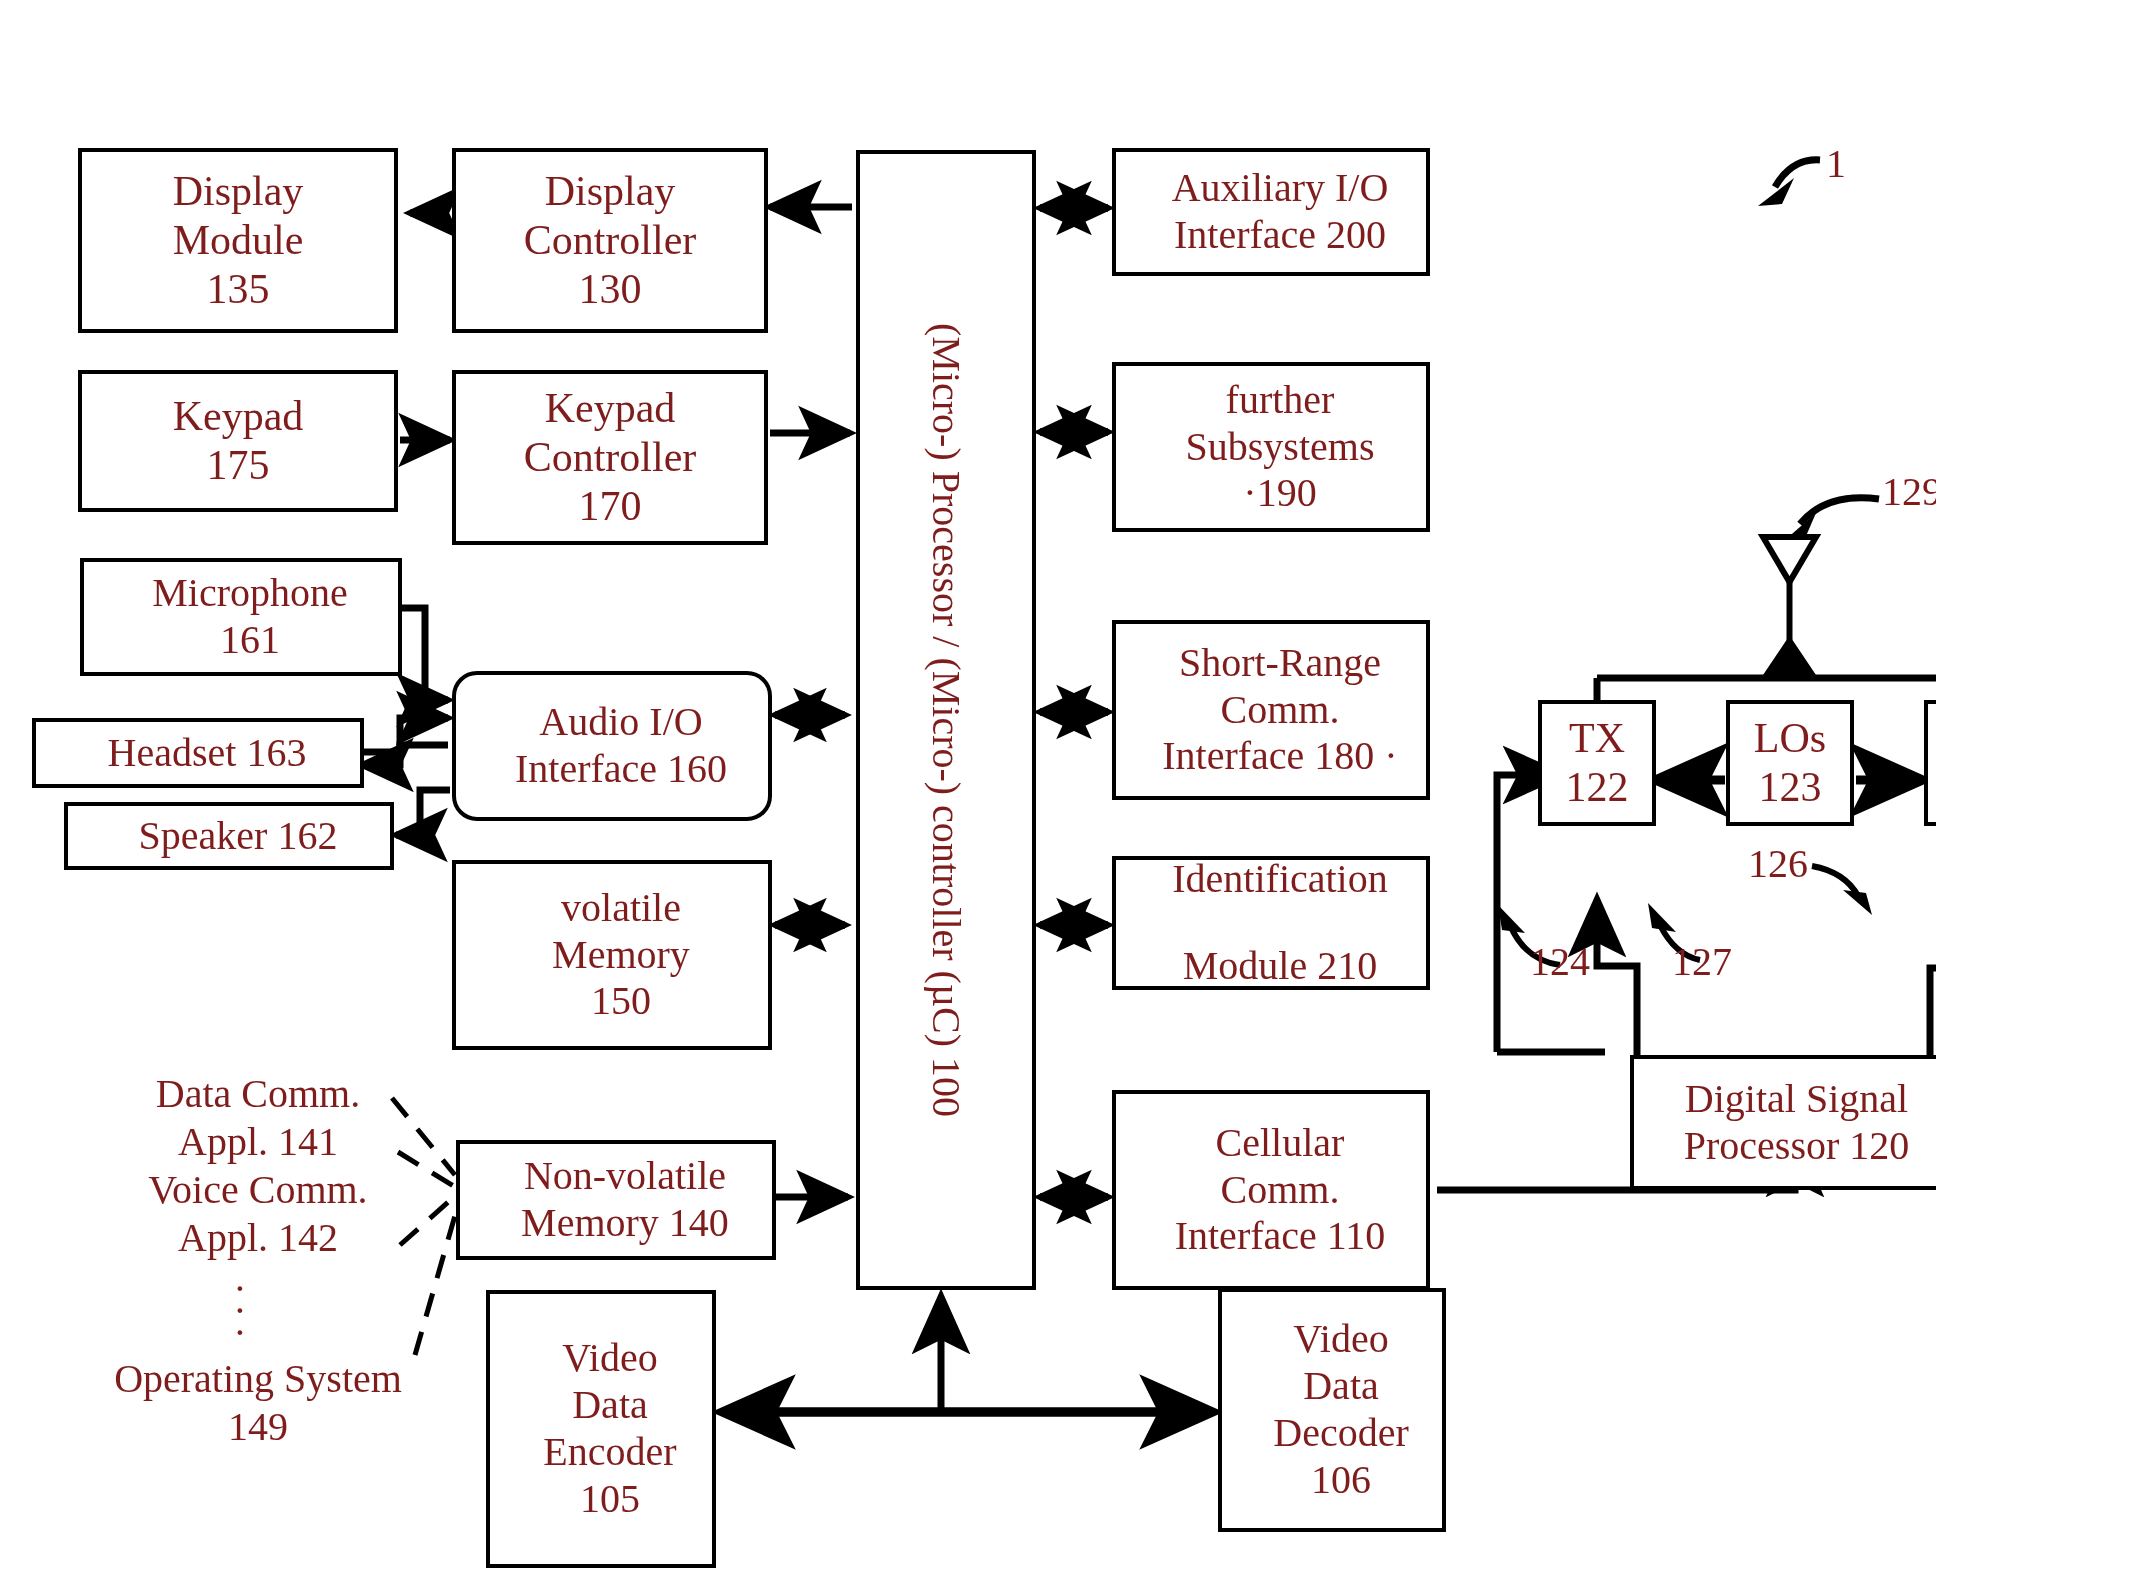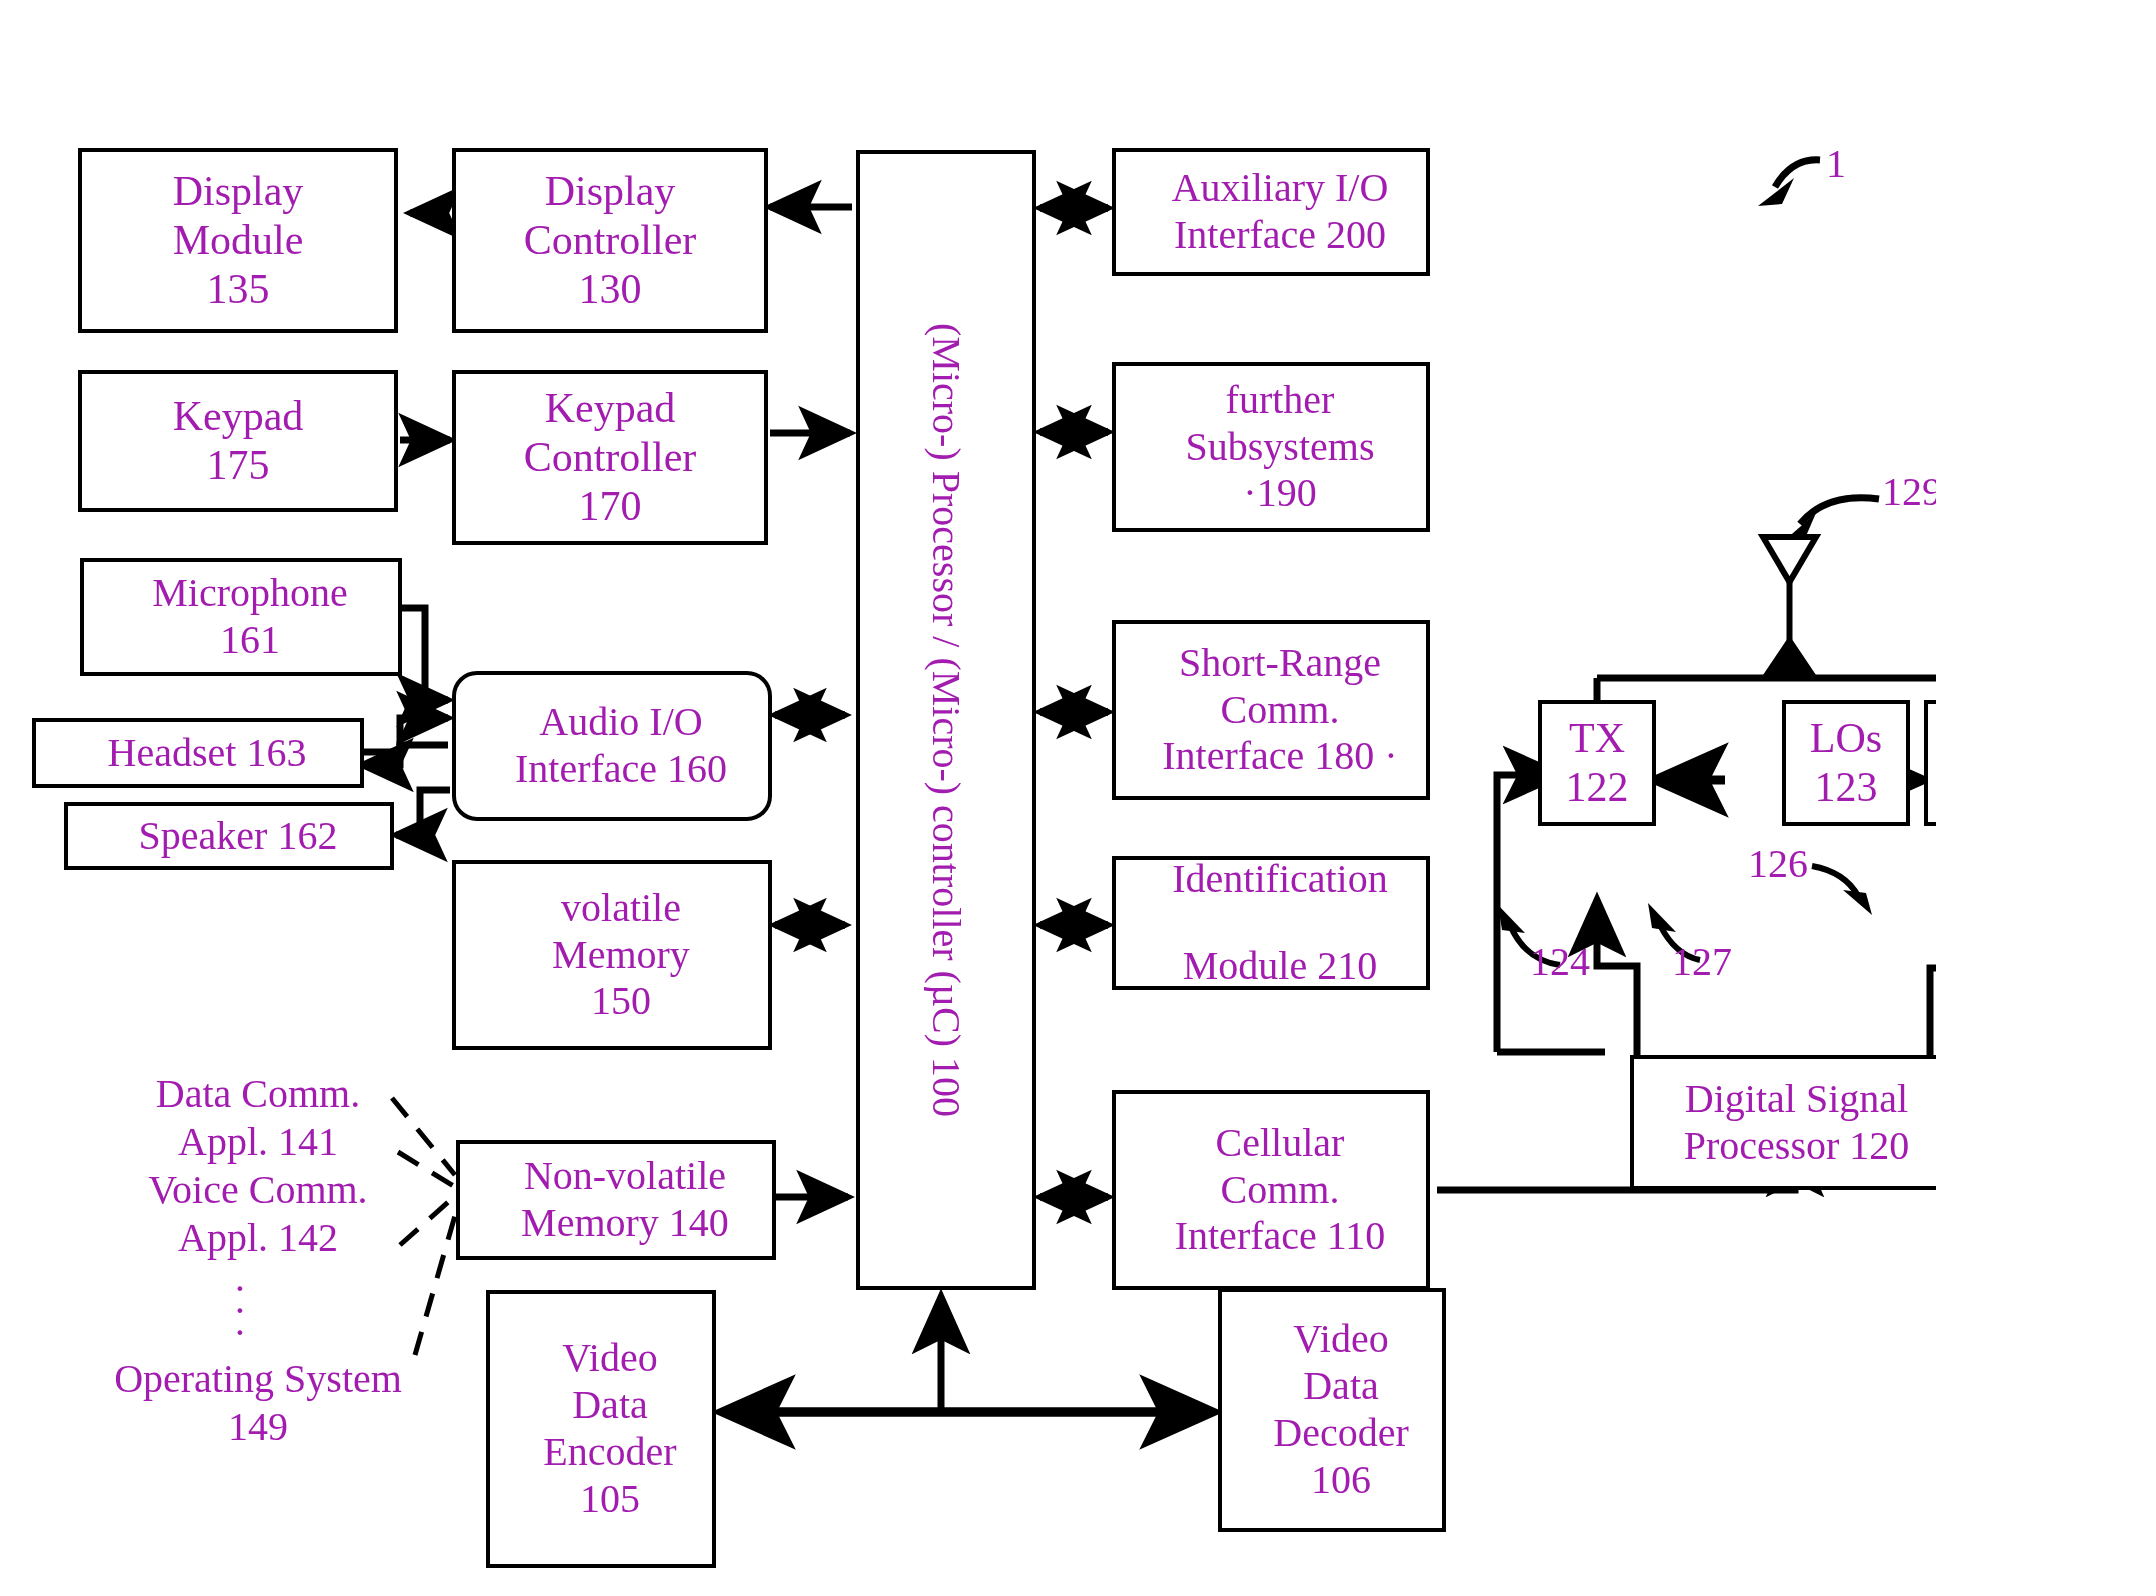--- a/index.html
+++ b/index.html
@@ -8,21 +8,21 @@
     padding: 0;
     background: #ffffff;
   }
   #page {
     position: relative;
     width: 1936px;
     height: 1596px;
     background: #ffffff;
     overflow: hidden;
     font-family: "Liberation Serif", "DejaVu Serif", serif;
-    color: #a21caf;
+    color: #7f1d1d;
   }
   svg.wires {
     position: absolute;
     left: 0;
     top: 0;
     width: 2156px;
     height: 1596px;
     pointer-events: none;
   }
   .node {
@@ -285,21 +285,21 @@
     <span class="ln">Cellular</span>
     <span class="ln">Comm.</span>
     <span class="ln">Interface 110</span>
   </div>
 
   <div class="node t42" style="left:1538px; top:700px; width:118px; height:126px;">
     <span class="ln">TX</span>
     <span class="ln">122</span>
   </div>
 
-  <div class="node t42" style="left:1782px; top:700px; width:128px; height:126px;">
+  <div class="node t42" style="left:1726px; top:700px; width:128px; height:126px;">
     <span class="ln">LOs</span>
     <span class="ln">123</span>
   </div>
 
   <div class="node t42" style="left:1924px; top:700px; width:118px; height:126px;">
     <span class="ln">RX</span>
     <span class="ln">121</span>
   </div>
 
   <div class="node t40" style="left:1630px; top:1055px; width:315px; height:135px;">

